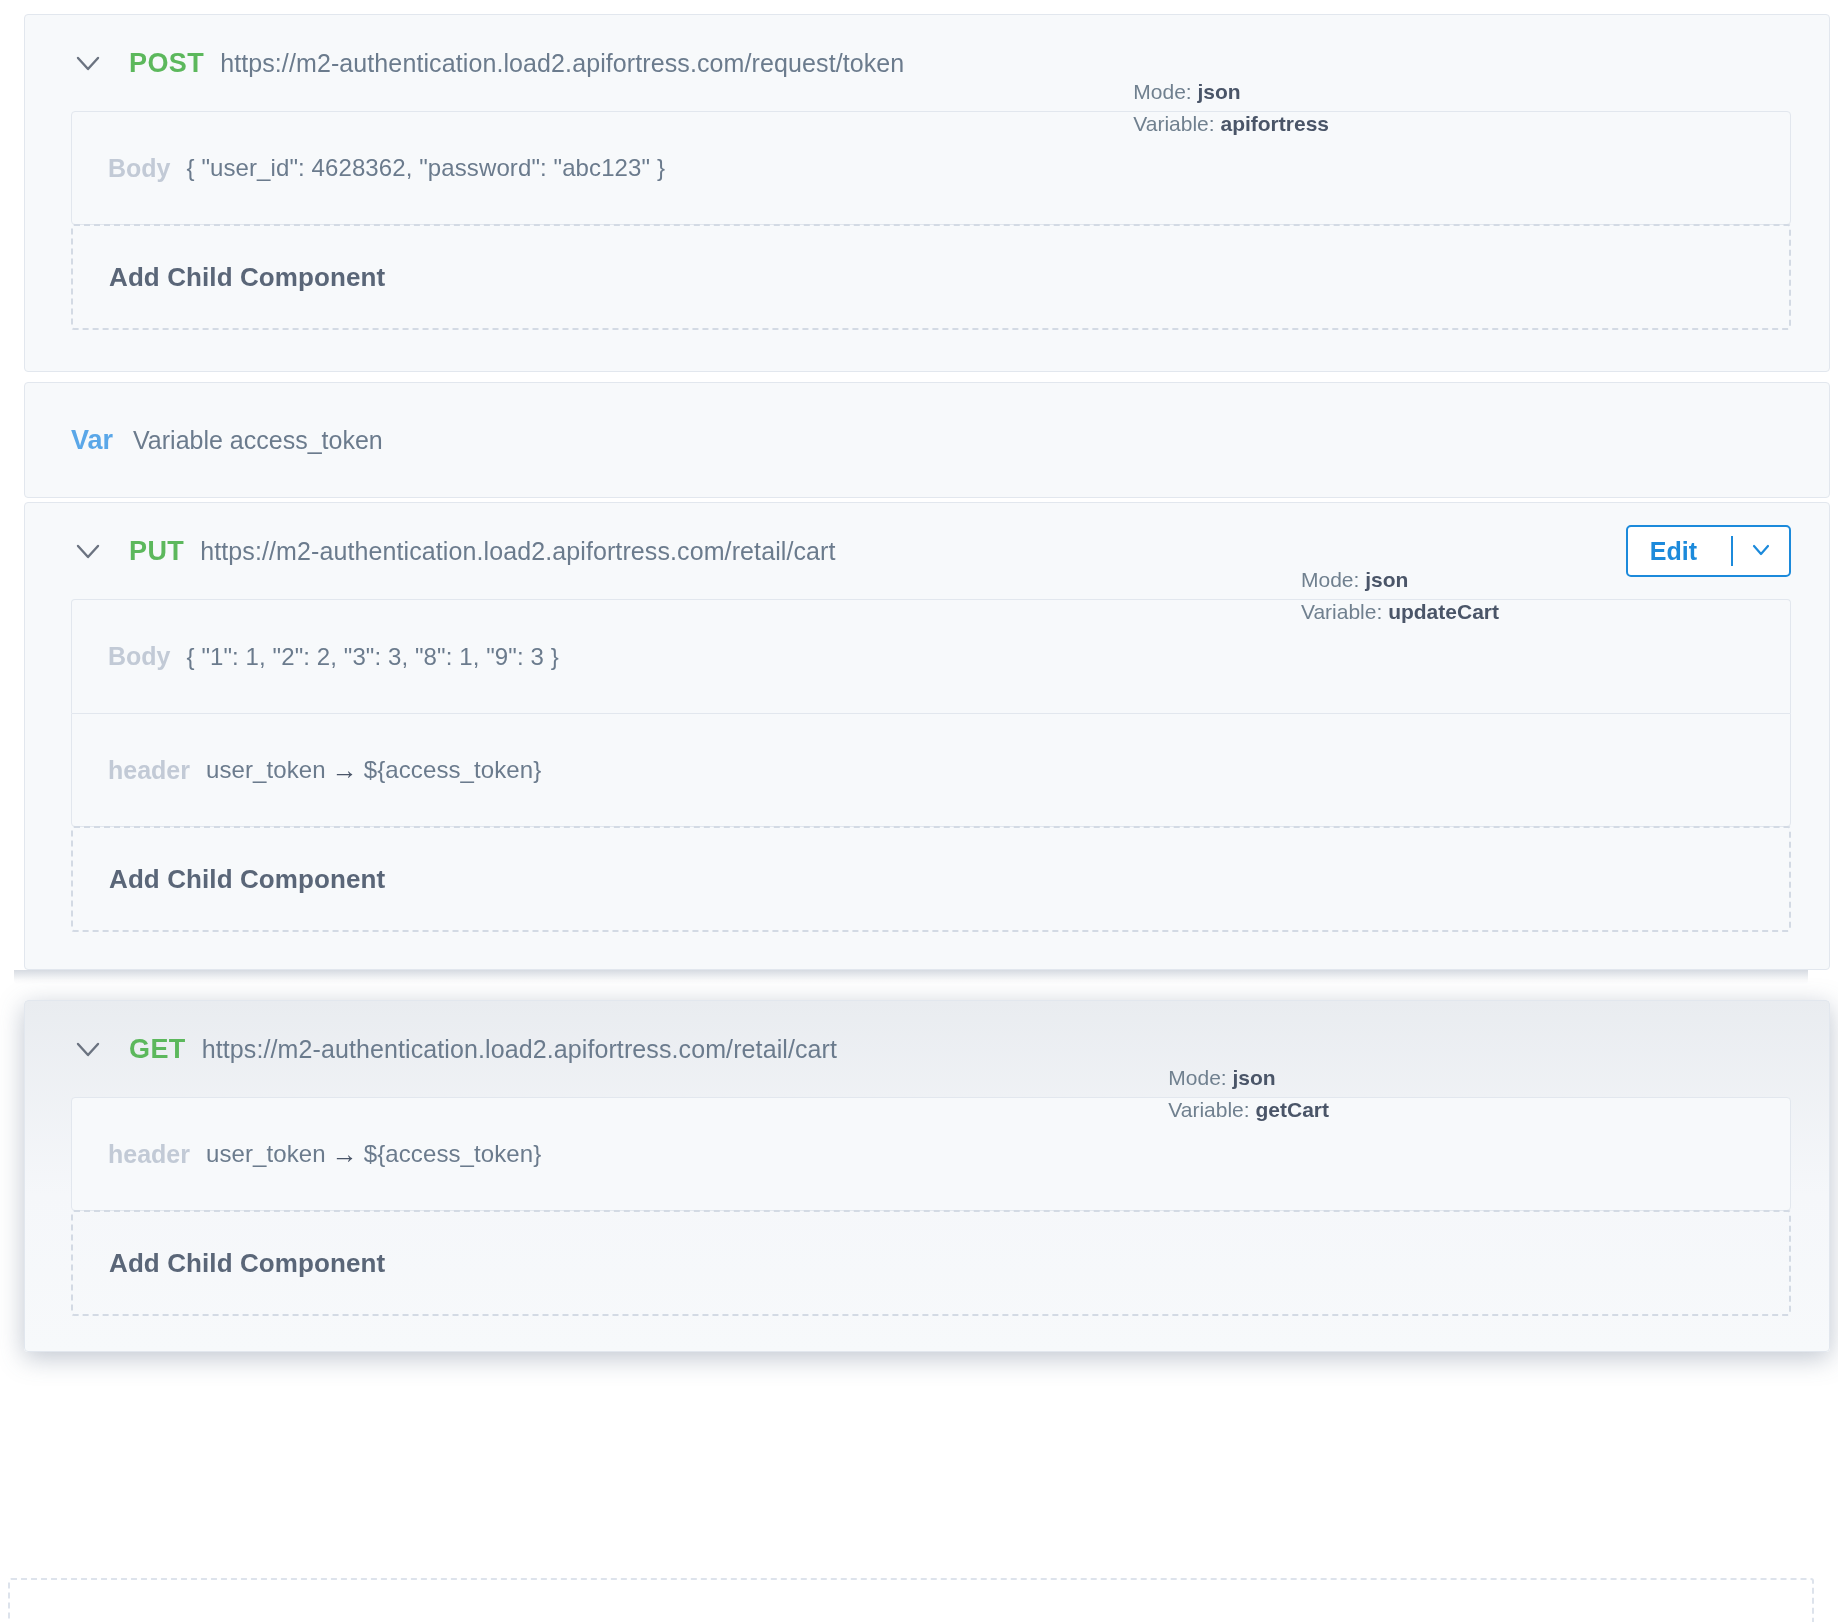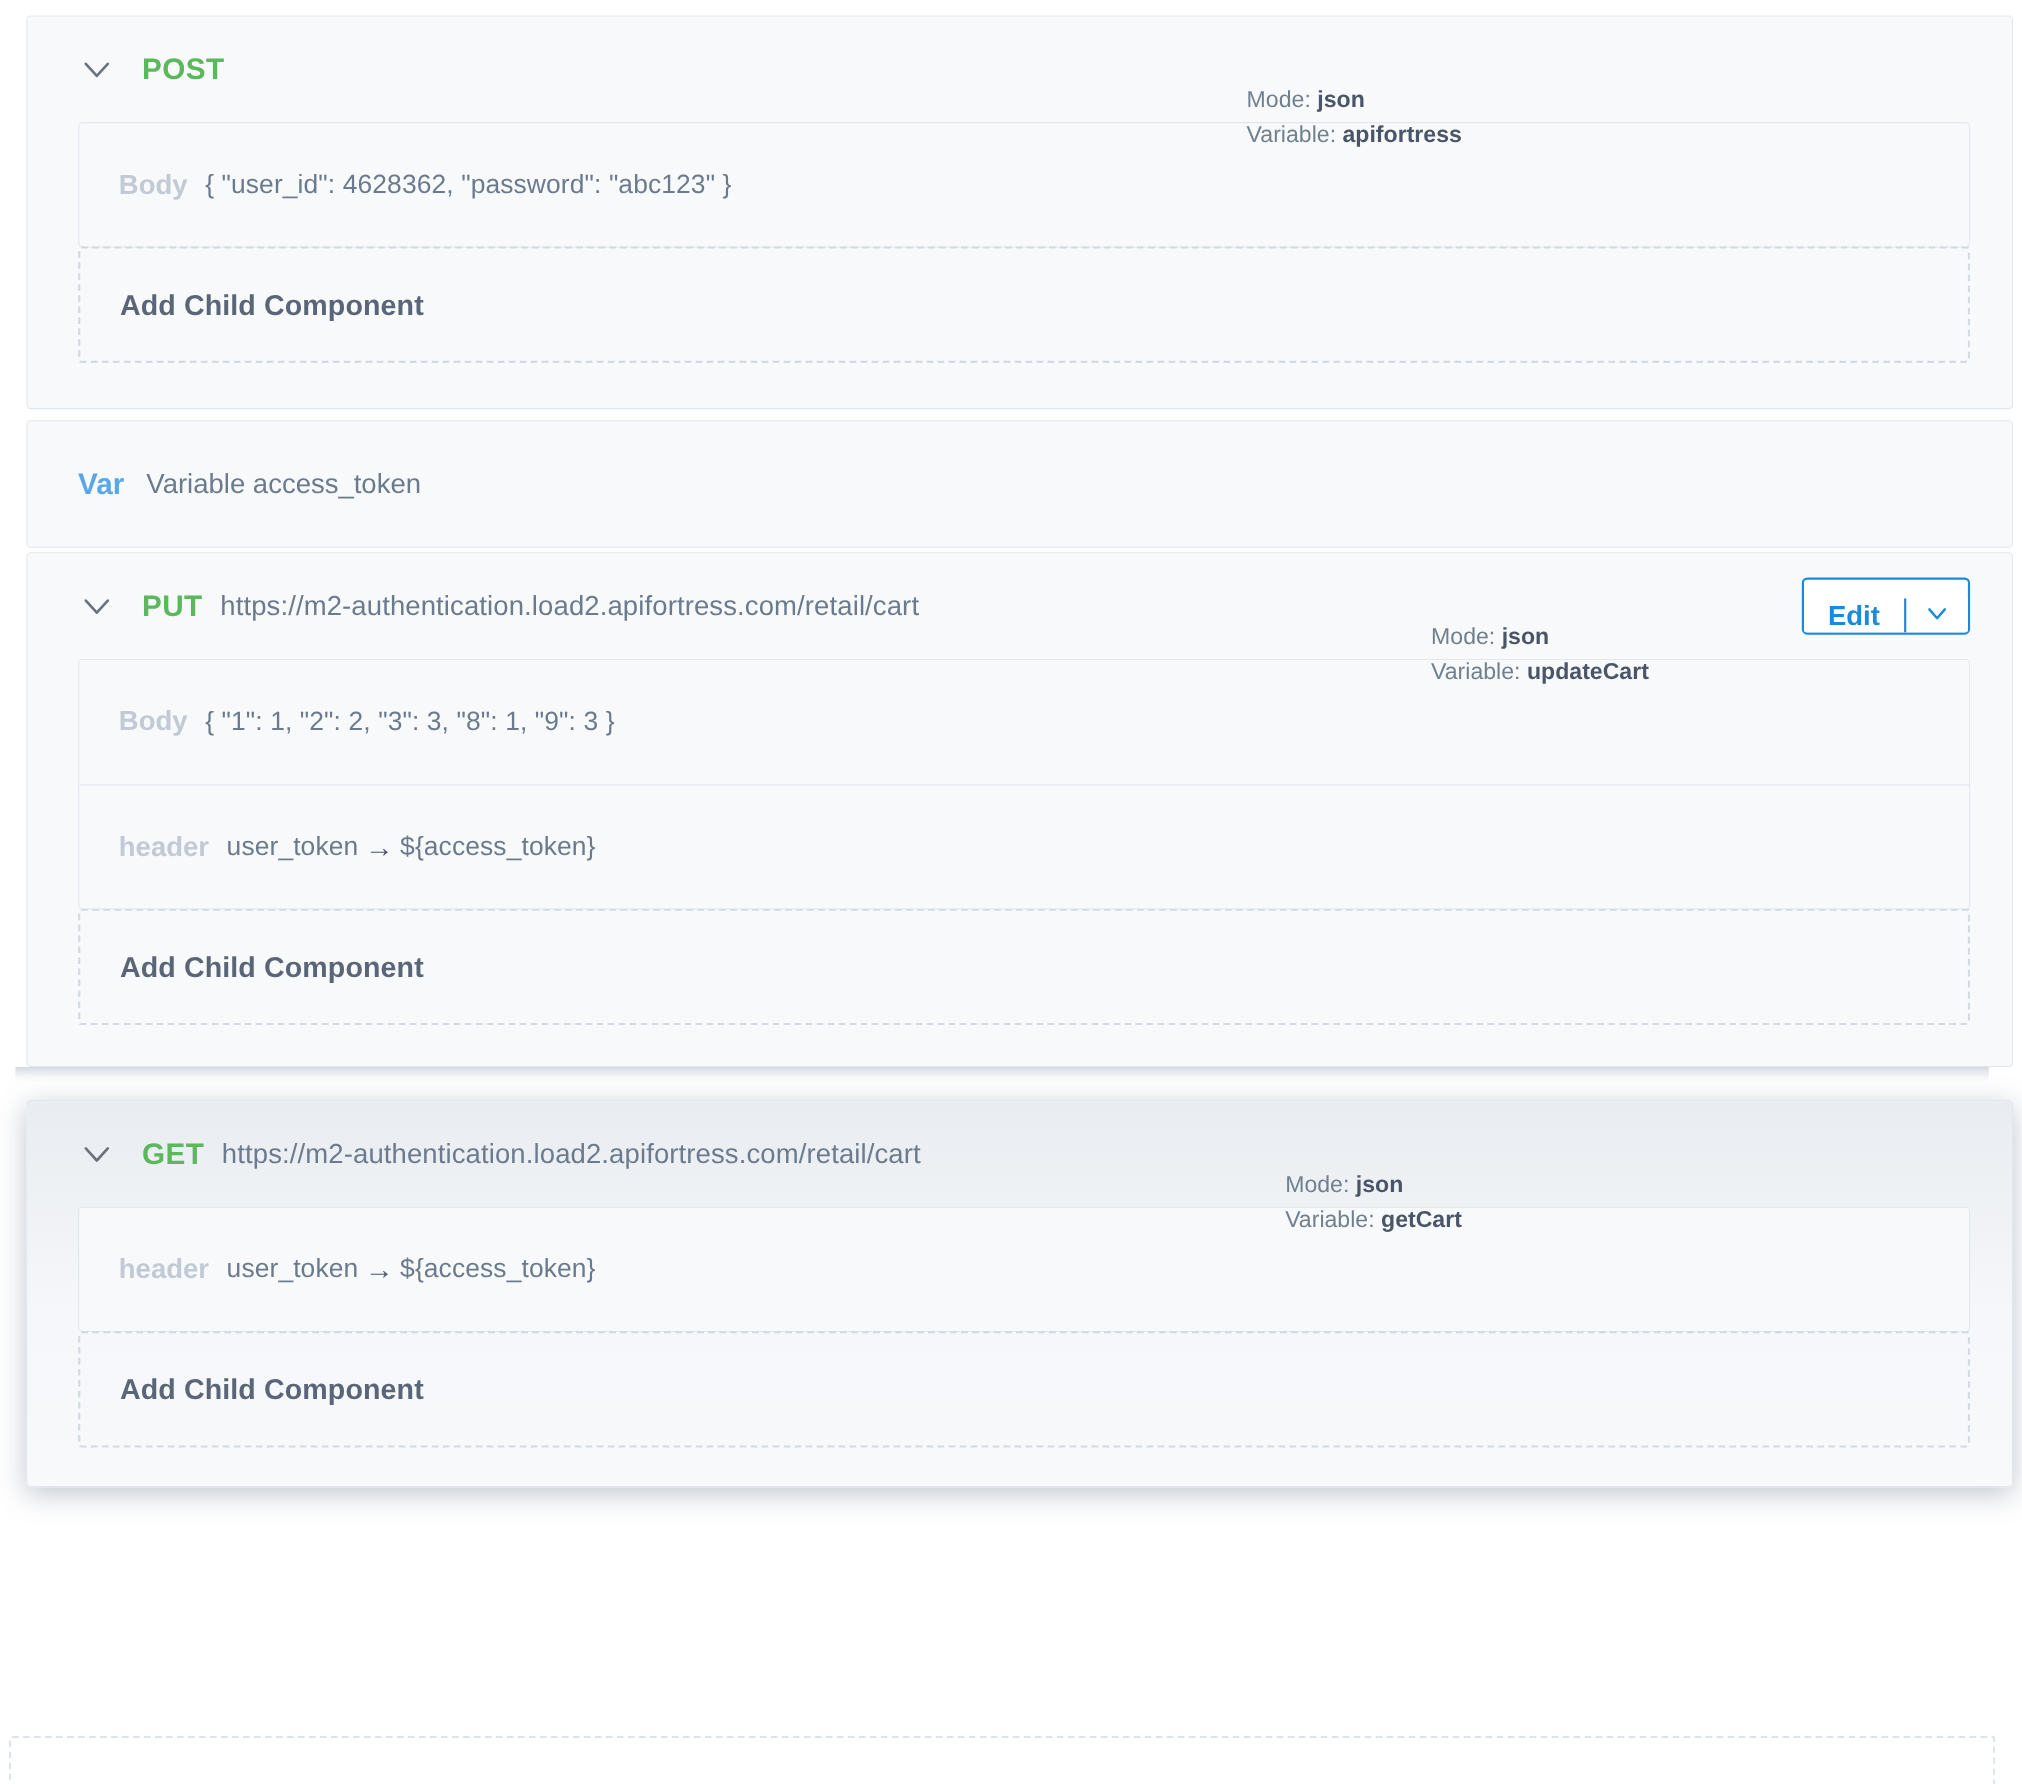--- a/index.html
+++ b/index.html
@@ -88,26 +88,27 @@
 
   .meta.no-button { right: 500px; }
 
   
   .edit-split {
     position: absolute;
     right: 38px;
     top: 50%;
     transform: translateY(-50%);
     display: flex;
-    align-items: flex-end;
+    align-items: center;
     height: 52px;
     border: 2px solid #1c8adb;
     border-radius: 5px;
     background: #ffffff;
     overflow: hidden;
+    gap: 12px;
   }
   .edit-main {
     display: flex;
     align-items: center;
     justify-content: center;
     padding: 0 22px;
     font-size: 25px;
     font-weight: bold;
     color: #1c8adb;
     background: #ffffff;
@@ -232,20 +233,21 @@
 
   <div class="card" style="top:14px; height:358px;">
 
     <div class="comp-head">
       <span class="chevron">
         <svg width="34" height="34" viewBox="0 0 34 34">
           <polyline points="7,12 17,23 27,12" fill="none" stroke="#6b7380" stroke-width="2.4" stroke-linecap="round" stroke-linejoin="round"></polyline>
         </svg>
       </span>
       <span class="method">POST</span>
+      <span class="url">https://m2-authentication.load2.apifortress.com/request/token</span>
 
       <div class="meta no-button">
         <div class="meta-line">
           <span>Mode:</span>
           <b>json</b>
         </div>
         <div class="meta-line">
           <span>Variable:</span>
           <b>apifortress</b>
         </div>

